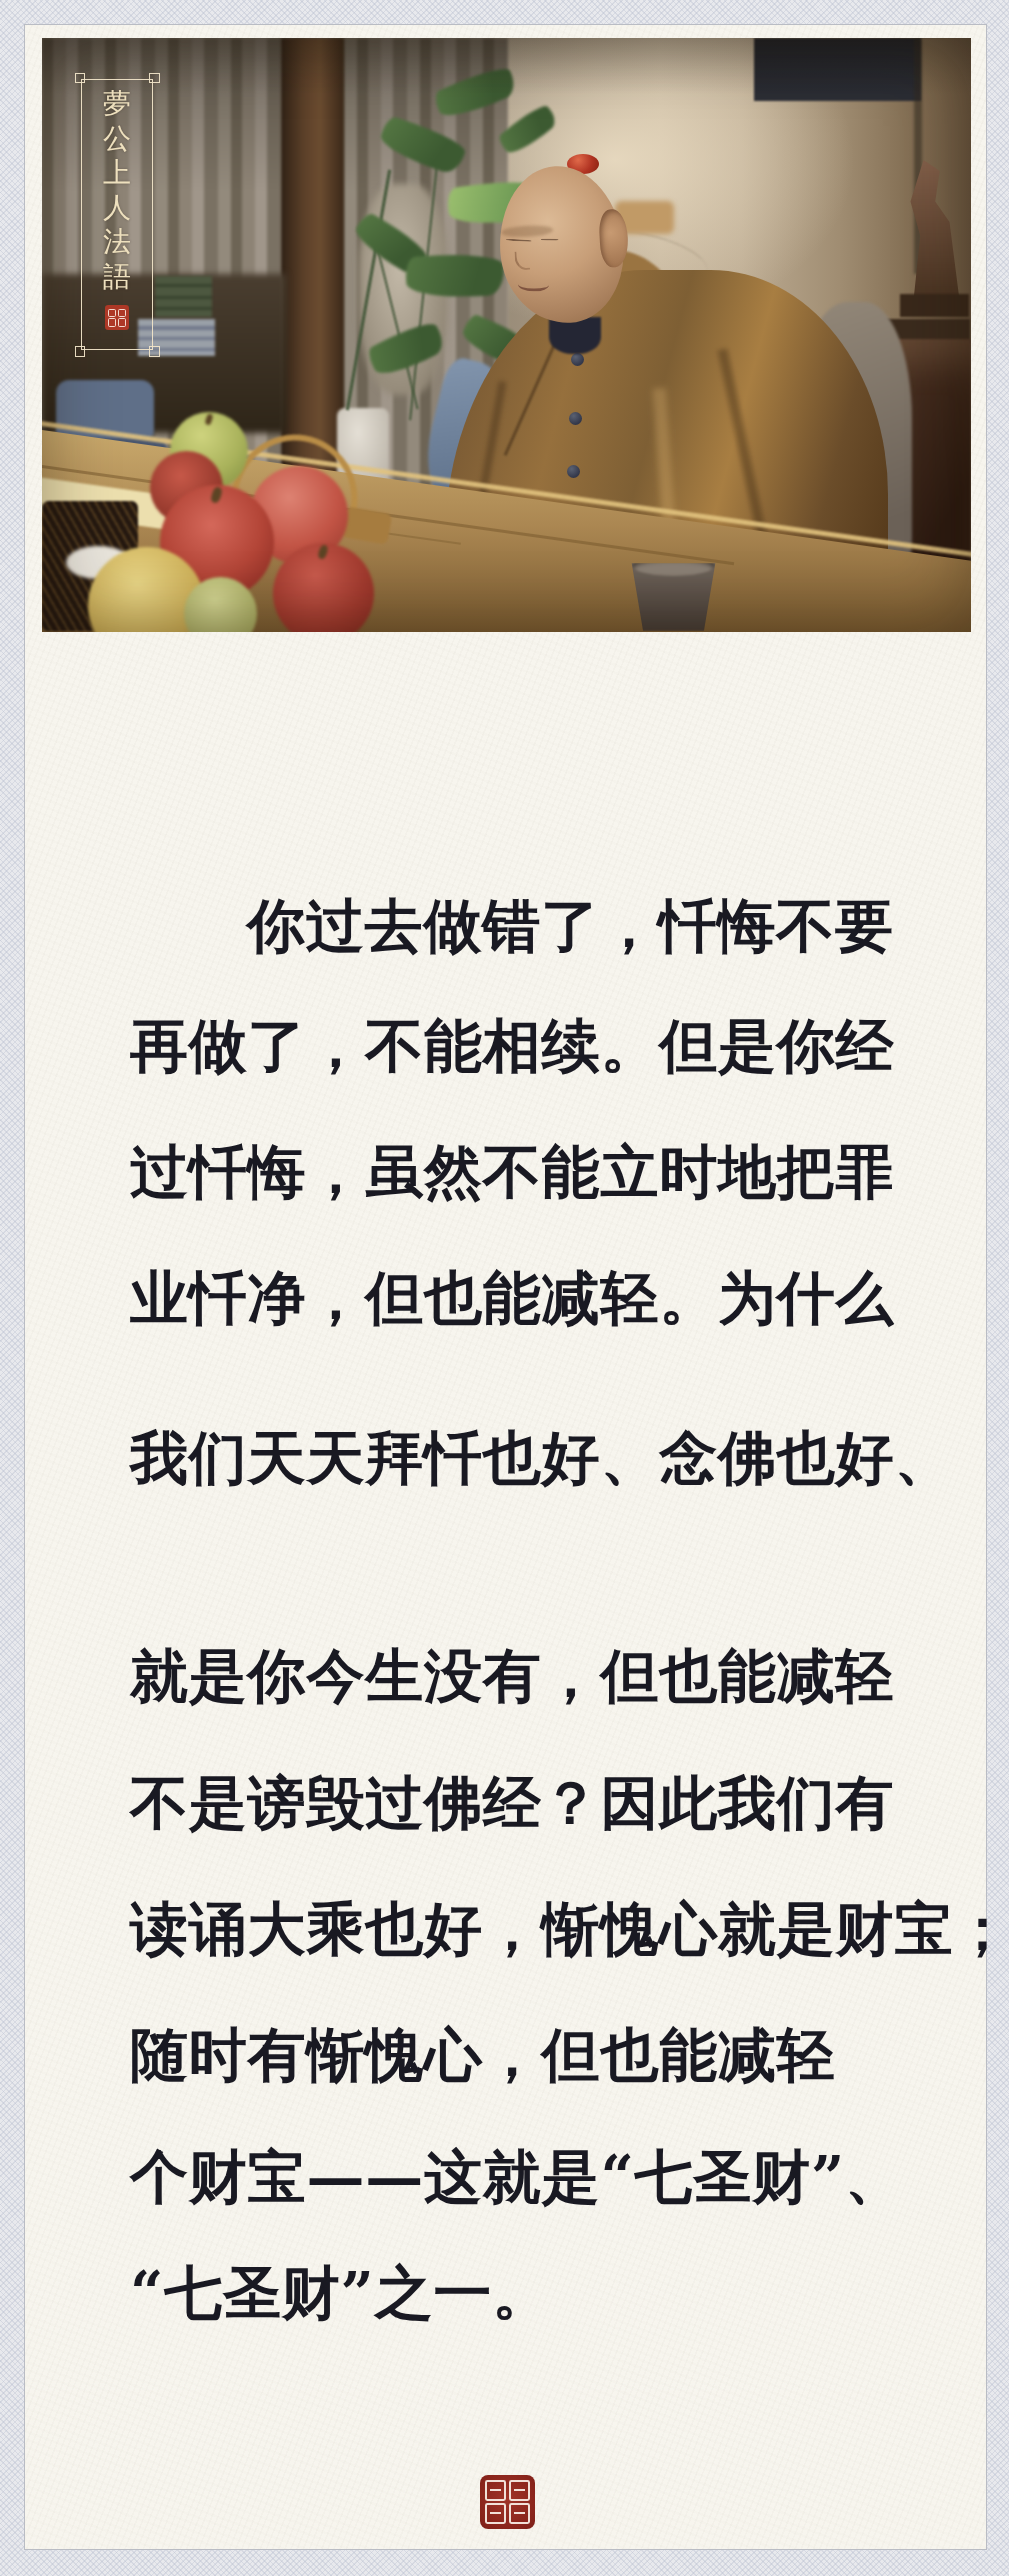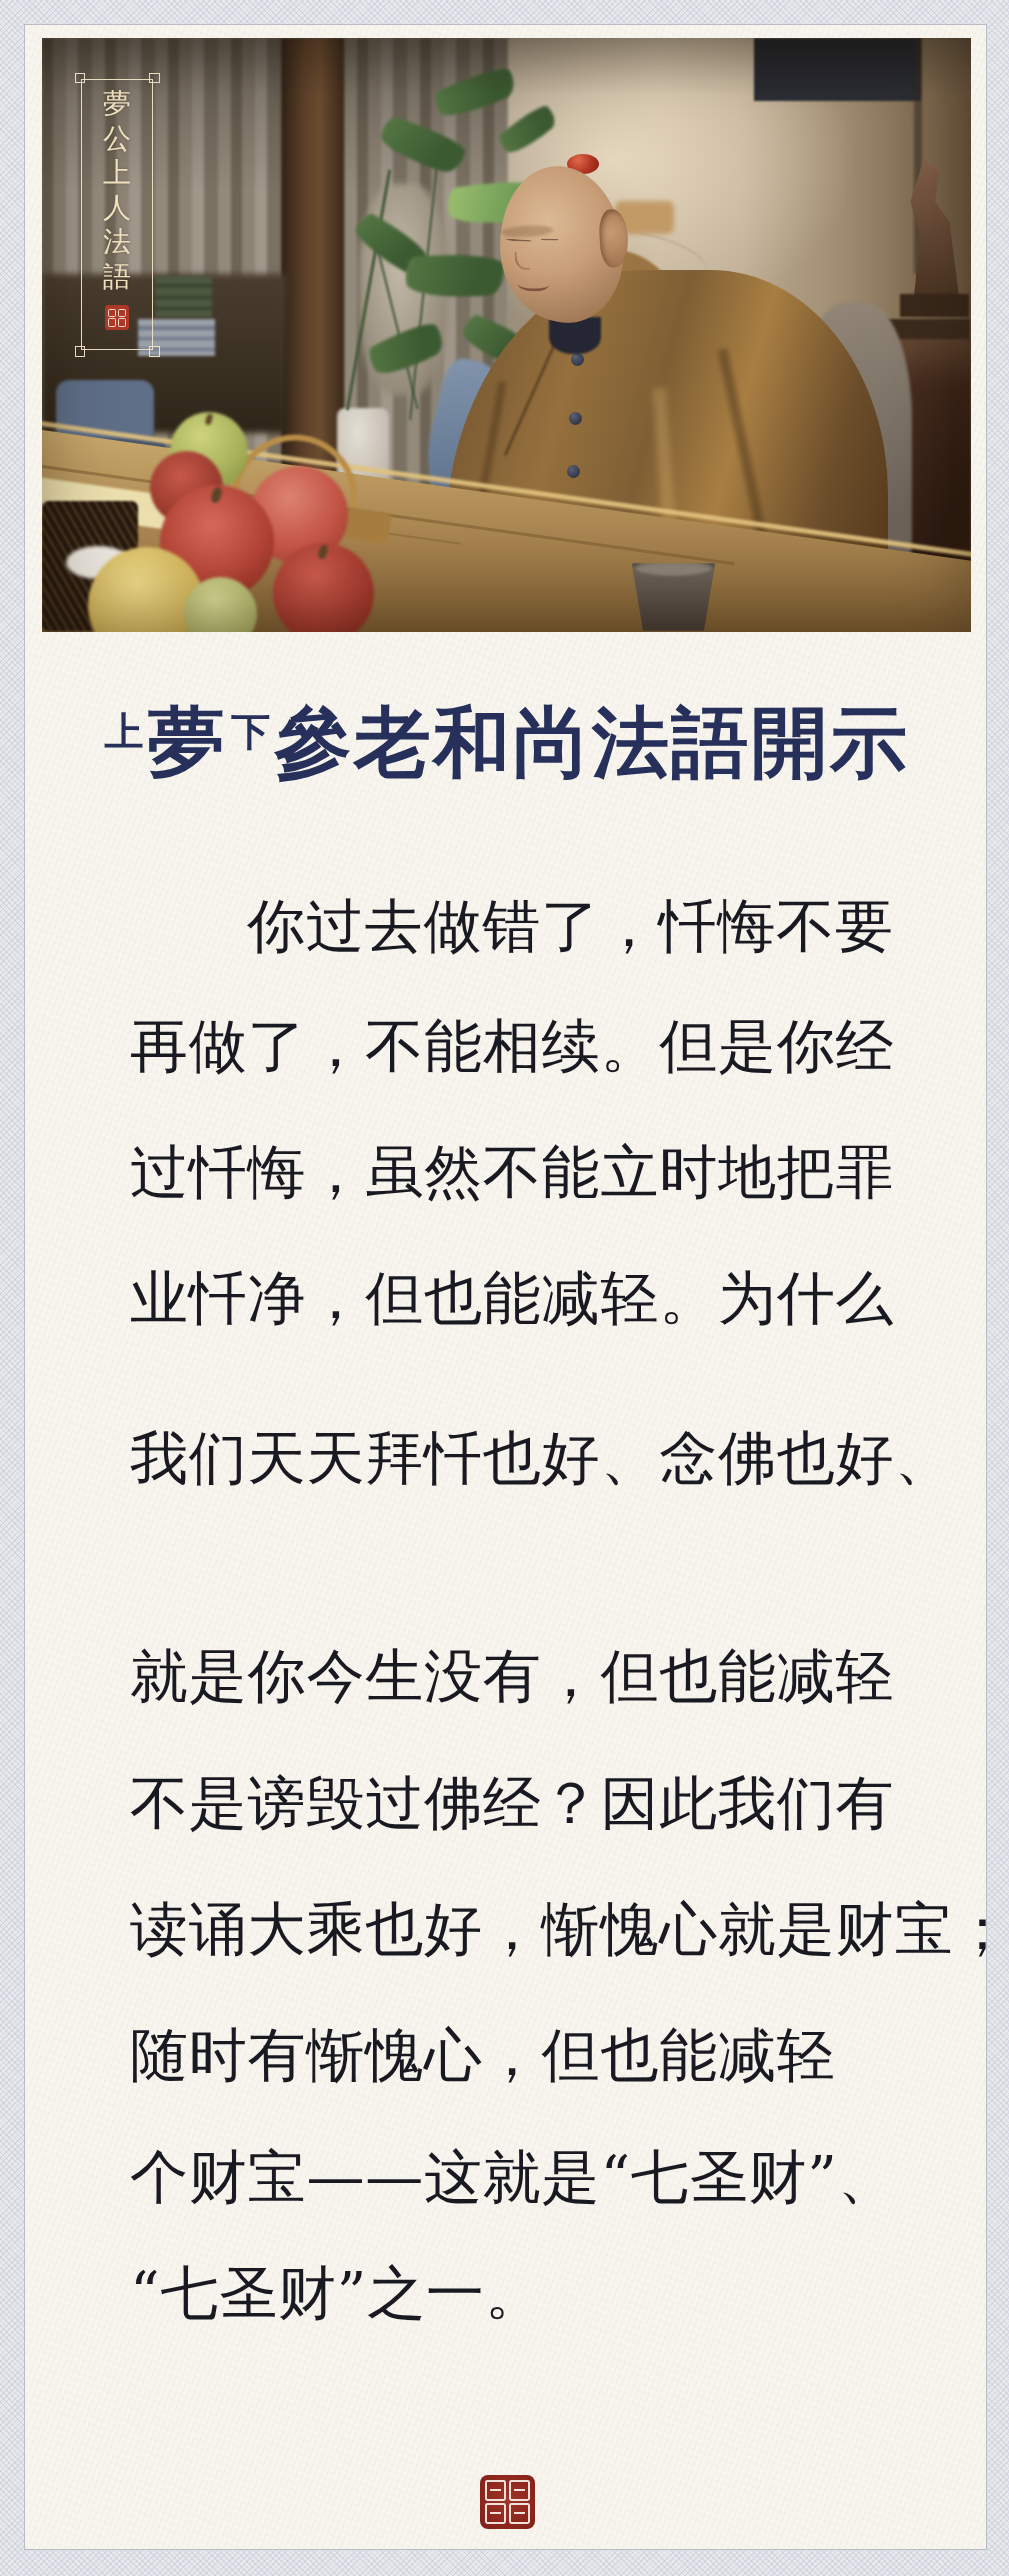--- a/index.html
+++ b/index.html
@@ -159,21 +159,21 @@
     color:#eee0be;font-size:28px;line-height:1;text-shadow:0 0 2.4px rgba(40,30,20,0.35);}
   .np-seal{position:relative;width:24.4px;height:24.4px;margin-top:8.1px;background:#ad3826;border-radius:3.3px;
     display:grid;grid-template-columns:1fr 1fr;gap:1.6px;padding:3.3px;box-sizing:border-box;}
   .np-seal div{border:1.6px solid rgba(255,246,236,0.85);border-radius:1.6px;}
   
   .title{left:0;top:698px;width:1010px;text-align:center;color:#27305a;white-space:nowrap;}
   .t-big{font-size:77px;letter-spacing:2.4px;font-weight:600;line-height:1.15;}
   .t-small{font-size:39px;font-weight:600;vertical-align:top;position:relative;top:6.5px;margin:0 4.1px;}
   
   .bline{position:absolute;left:130px;font-size:58px;line-height:65px;letter-spacing:0.8px;
-    color:#191922;font-weight:400;white-space:nowrap;}
+    color:#191922;font-weight:700;white-space:nowrap;}
   .indent{padding-left:117px;}
   
   .stamp{left:480px;top:2475px;width:55px;height:54px;border-radius:8.1px;
     background:radial-gradient(circle at 50% 45%,#a03428,#8a251c 70%,#7a1f18);
     display:grid;grid-template-columns:1fr 1fr;grid-template-rows:1fr 1fr;gap:2.4px;
     padding:4.9px;box-sizing:border-box;}
   .stamp .sg{position:relative;border:2px solid rgba(255,250,242,0.88);border-radius:2.4px;}
   .stamp .sg div{position:absolute;left:18%;top:42%;width:64%;height:0;
     border-top:2px solid rgba(255,250,242,0.88);}
 </style>
@@ -277,23 +277,20 @@
         <div class="np-seal">
           <div></div>
           <div></div>
           <div></div>
           <div></div>
         </div>
       </div>
     </div>
   </div>
 
-  <div class="ab title">
-    <span class="t-small">上</span><span class="t-big">夢</span><span class="t-small">下</span><span class="t-big">參老和尚法語開示</span>
-  </div>
 
   <div class="bline indent" style="top:894px;">你过去做错了，忏悔不要</div>
   <div class="bline" style="top:1014px;">再做了，不能相续。但是你经</div>
   <div class="bline" style="top:1266px;">业忏净，但也能减轻。为什么</div>
   <div class="bline" style="top:1140px;">过忏悔，虽然不能立时地把罪</div>
   <div class="bline" style="top:1426px;">我们天天拜忏也好、念佛也好、</div>
   <div class="bline" style="top:1644px;">就是你今生没有，但也能减轻</div>
   <div class="bline" style="top:1771px;">不是谤毁过佛经？因此我们有</div>
   <div class="bline" style="top:1897px;">读诵大乘也好，惭愧心就是财宝；</div>
   <div class="bline" style="top:2023px;">随时有惭愧心，但也能减轻</div>

